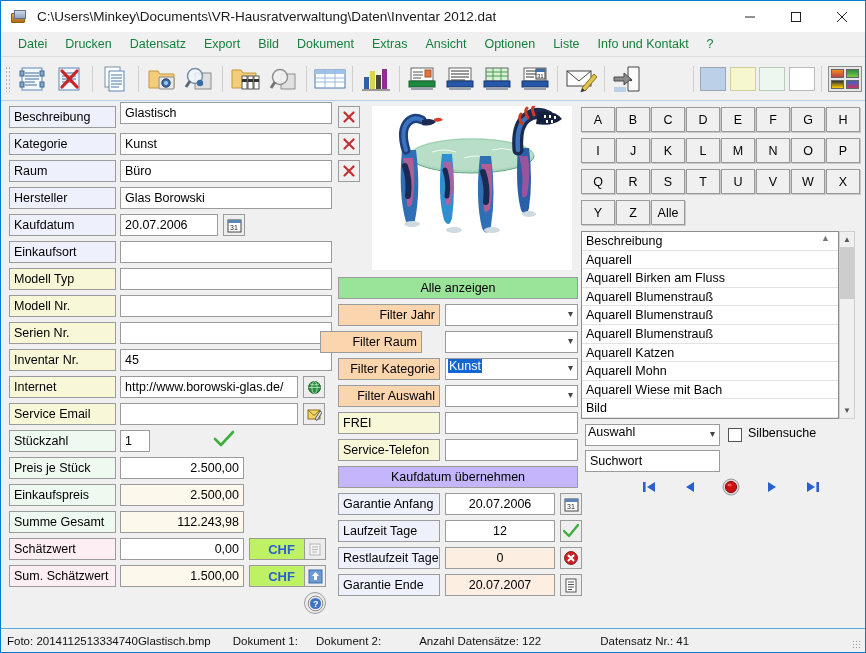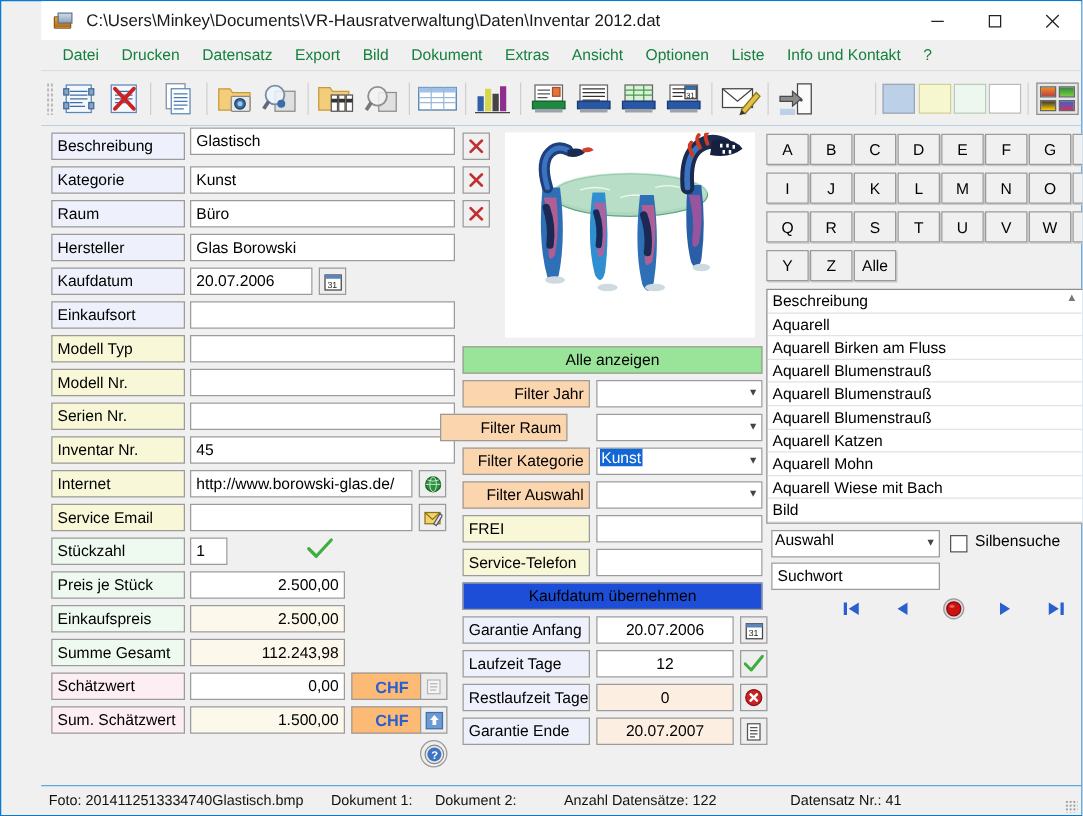--- a/index.html
+++ b/index.html
@@ -10,21 +10,20 @@
     background:#f0f0f0;
     color:#000;
     font-size:12px;
   }
   .window {
     width:866px; height:653px;
     border:1px solid #0a7ad0;
     background:#f0f0f0;
     display:flex; flex-direction:column;
     position:relative;
-    padding-left:32px;
   }
   
   .titlebar {
     height:31px; background:#ffffff; display:flex; align-items:center;
     flex:0 0 31px; position:relative;
   }
   .title-icon { width:20px; height:20px; margin-left:8px; margin-right:8px; position:relative; flex:0 0 20px;}
   .title-icon .b1{position:absolute;left:2px;top:6px;width:14px;height:10px;background:linear-gradient(#e8a23c,#b06a18);border:1px solid #8a5a12;border-radius:1px;}
   .title-icon .b2{position:absolute;left:5px;top:3px;width:12px;height:9px;background:linear-gradient(#cfd9e6,#8fa4bd);border:1px solid #5d7characters;}
   .title-icon .b2{border:1px solid #5d7490;}
@@ -60,41 +59,41 @@
   }
   
   .lbl {
     border:1px solid #9b9b9b; height:22px; line-height:20px;
     padding:0 4px; font-size:12.5px; background:#eef0fb; overflow:hidden; white-space:nowrap;
   }
   .lbl.yellow{ background:#f8f8d8; }
   .lbl.green { background:#eefaf0; }
   .lbl.pink  { background:#fdeef3; }
   .lbl.orange{ background:#fbd5ae; text-align:right; }
-  .lbl.plain { background:#1d4ed8; text-align:center; }
+  .lbl.plain { background:#c4b5fd; text-align:center; }
   .lbl.greenbtn{ background:#9ae49a; text-align:center; }
   .fld {
     border:1px solid #9b9b9b; height:22px; line-height:20px; padding:0 4px;
     font-size:12.5px; background:#ffffff; overflow:hidden; white-space:nowrap;
   }
   .fld.cream{ background:#fdf8ec; }
   .fld.peach{ background:#fdeee2; }
   .fld.right{ text-align:right; }
   .fld.center{ text-align:center; }
   .abs { position:absolute; }
   .xbtn {
     width:22px;height:22px;border:1px solid #9b9b9b;background:#f0f0f0;
     display:flex;align-items:center;justify-content:center;
   }
   .sbtn {
     width:22px;height:22px;border:1px solid #9b9b9b;background:#eeeeee;
     display:flex;align-items:center;justify-content:center;
   }
   .chf {
-    width:65px;height:22px;border:1px solid #9b9b9b;background:#fdba74;
+    width:65px;height:22px;border:1px solid #9b9b9b;background:#bef264;
     display:flex;align-items:center;justify-content:center;
     color:#2a5fd0;font-weight:bold;font-size:13px;
   }
   select.cbo, .cbo {
     border:1px solid #9b9b9b; height:22px; background:#fff; font-size:12.5px;
     font-family:"Liberation Sans", sans-serif; padding:0 2px;
     -webkit-appearance:none; appearance:none;
   }
   .cbo-wrap { position:absolute; }
   .cbo-arrow {

